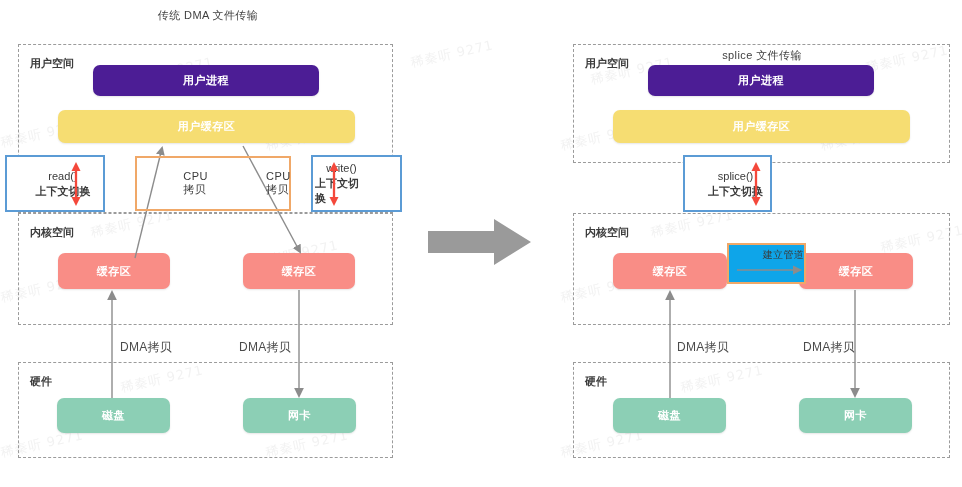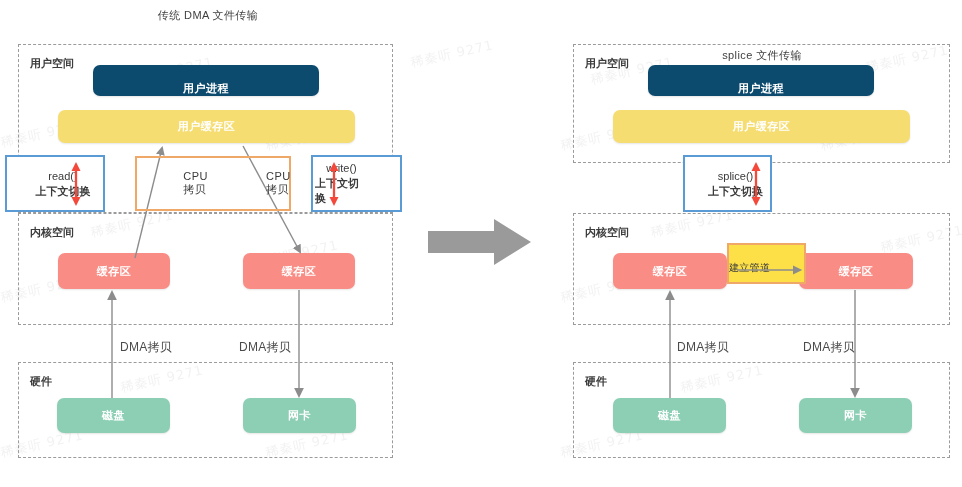--- a/index.html
+++ b/index.html
@@ -45,21 +45,21 @@
     border-radius: 7px;
     display: flex;
     align-items: center;
     justify-content: center;
     font-size: 11px;
     color: #ffffff;
     font-weight: bold;
     letter-spacing: 0.5px;
     box-shadow: 0 1px 2px rgba(0,0,0,0.10);
   }
-  .node-proc   { background: #0c4a6e; align-items: flex-end; }
+  .node-proc   { background: #4c1d95; }
   .node-ubuf   { background: #f6dd72; }
   .node-kbuf   { background: #f98d86; }
   .node-hw     { background: #8ccfb5; }
 
   .callbox {
     position: absolute;
     box-sizing: border-box;
     background: #ffffff;
     border: 2px solid #5b9bd5;
     display: flex;
@@ -96,26 +96,26 @@
   .cpubox span {
     font-size: 11px;
     color: #3a3a3a;
     letter-spacing: 0.5px;
     margin-left: 48px;
   }
 
   .pipebox {
     position: absolute;
     box-sizing: border-box;
-    background: #fde047;
+    background: #0ea5e9;
     border: 2px solid #f0a868;
     display: flex;
     align-items: flex-start;
-    justify-content: flex-start;
-    padding-top: 16px;
+    justify-content: flex-end;
+    padding-top: 3px;
     z-index: 7;
   }
   .pipebox span {
     font-size: 10px;
     color: #3a3a3a;
     letter-spacing: 0.3px;
   }
 
   .edge-label {
     position: absolute;

